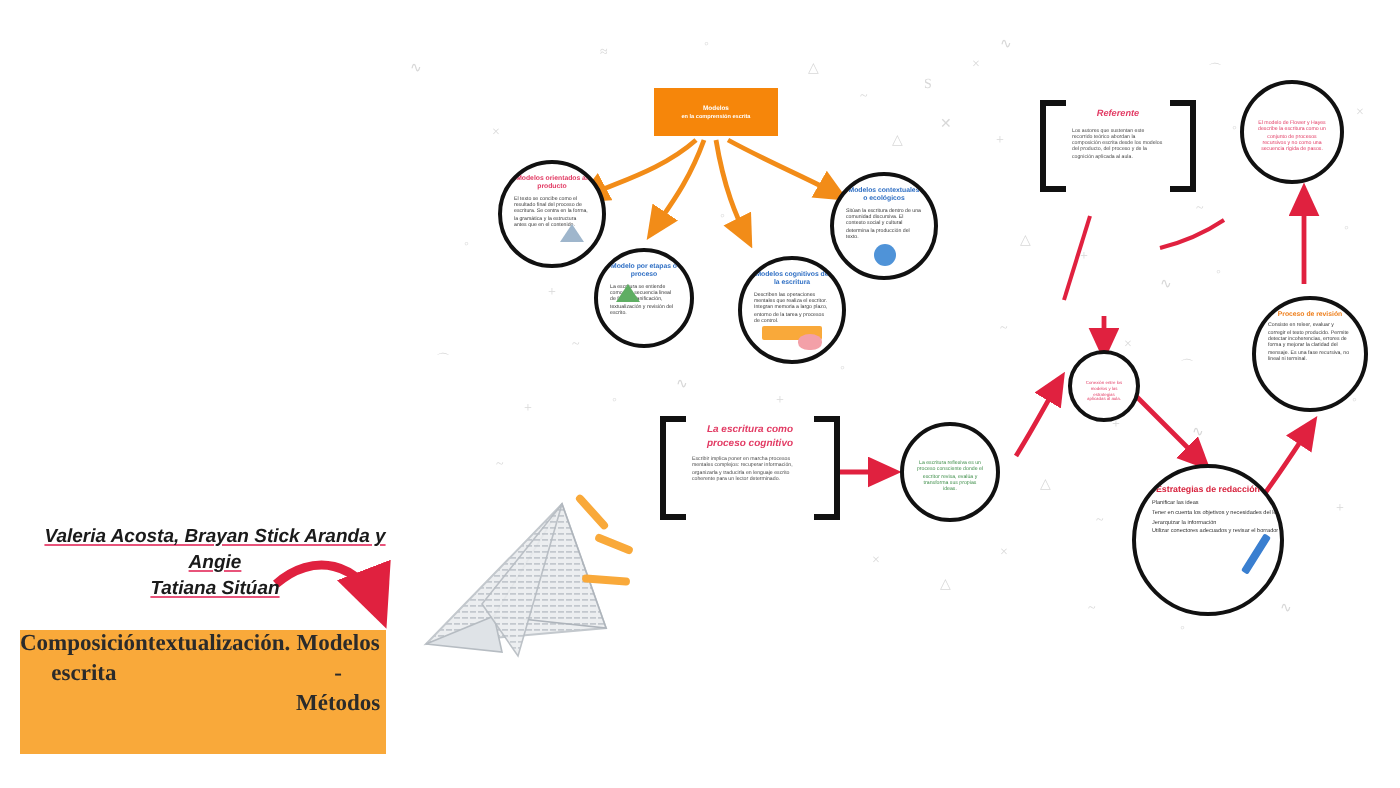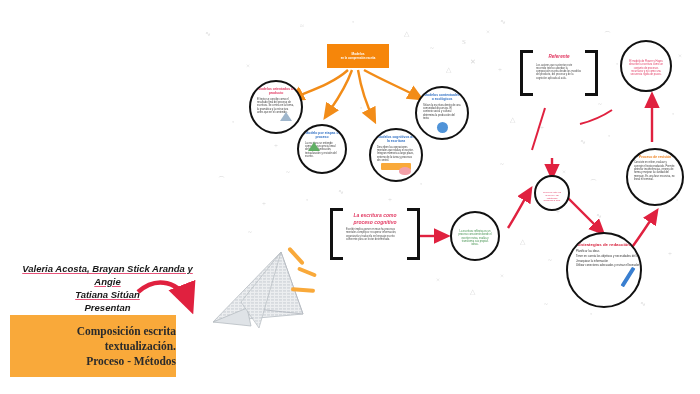--- a/index.html
+++ b/index.html
@@ -29,24 +29,24 @@
     text-align:center;
     font-family:"Liberation Sans", sans-serif;
     font-style:italic;
     font-weight:bold;
     font-size:9.5px;
     line-height:13px;
     color:#1a1a1a;
   }
   #presenters .u{ text-decoration:underline; text-decoration-color:#e8537a; }
   #title-block{
-    position:absolute;left:10px;top:315px;width:166px;height:62px;
+    position:absolute;left:10px;top:315px;width:183px;height:62px;
     background:#f9a93a;
-    display:flex;flex-direction:column;
-    align-items:flex-end;justify-content:center;
+    display:flex;flex-direction:row;
+    align-items:flex-start;justify-content:center;
     text-align:center;
   }
   #title-block .line{
     font-family:"Liberation Serif", serif;
     font-weight:bold;
     font-size:11.5px;
     line-height:15px;
     color:#2b2b2b;
   }
   
@@ -209,27 +209,26 @@
     <path d="M652,142 L652,96" stroke="#e0213f" stroke-width="2.4" fill="none" marker-end="url(#ar-cr)"></path>
     <path d="M612,110 C600,118 588,122 580,124" stroke="#e0213f" stroke-width="2" fill="none"></path>
     <path d="M545,108 L532,150" stroke="#e0213f" stroke-width="2" fill="none"></path>
 
     <path d="M138,292 C156,276 180,280 190,306" stroke="#e0213f" stroke-width="4.5" fill="none" marker-end="url(#ar-cr)"></path>
   </svg>
 
   <div id="presenters">
     <div class="u">Valeria Acosta, Brayan Stick Aranda y Angie</div>
     <div class="u">Tatiana Sitúan</div>
-    <div>Presentan</div>
   </div>
 
   <div id="title-block">
     <div class="line">Composición escrita</div>
     <div class="line">textualización.</div>
-    <div class="line">Proceso - Métodos</div>
+    <div class="line">Modelos - Métodos</div>
   </div>
 
   <div id="plane">
     <svg width="108" height="88" viewBox="0 0 108 88">
       <defs>
         <pattern id="news" width="4" height="3" patternUnits="userSpaceOnUse">
           <rect width="4" height="3" fill="#eceef0"></rect>
           <rect width="3" height="0.7" y="0.6" fill="#b9bfc6"></rect>
         </pattern>
       </defs>

